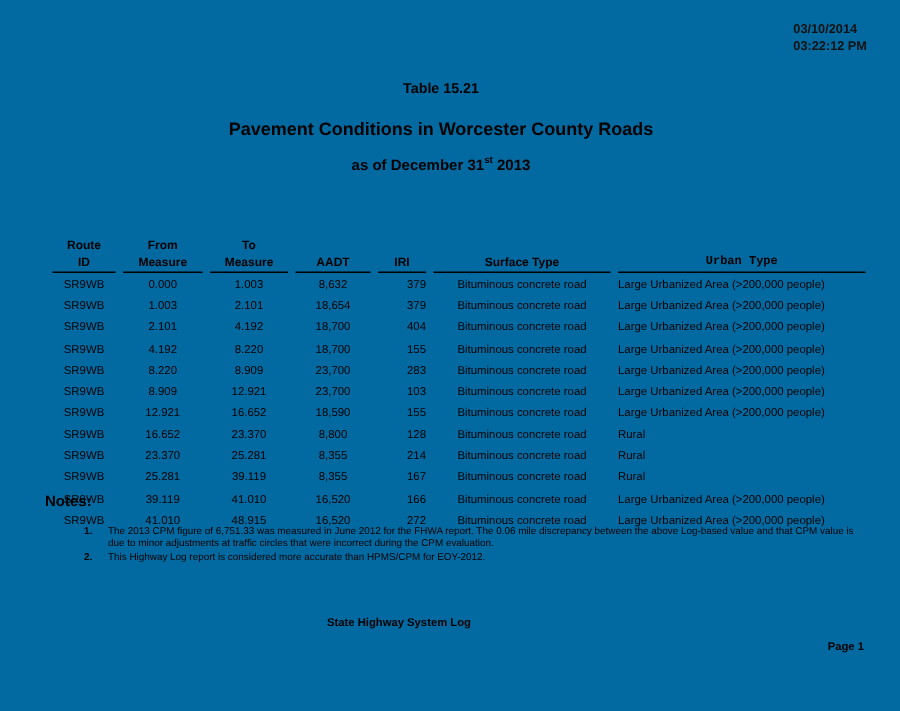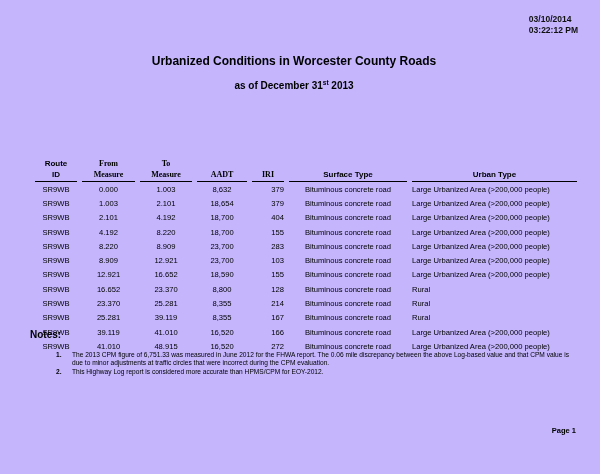--- a/index.html
+++ b/index.html
@@ -1,19 +1,19 @@
 <!DOCTYPE html>
 <html><head>
 <meta charset="utf-8">
 <style>
   html,body{margin:0;padding:0;background:#e9e9e9;}
   .page{
     position:relative;
     width:600px;height:474px;
-    background:#c4b5fd;
+    background:#0369a1;
     font-family:"Liberation Sans", sans-serif;
     color:#000;
     overflow:hidden;
   }
   
   .datetime{
     position:absolute;top:14px;right:22px;
     text-align:left;
     font-size:8.5px;font-weight:700;line-height:11px;
     color:#111;
@@ -38,25 +38,25 @@
   table.data td{
     font-size:7.6px;font-weight:400;
     height:14.3px;padding:0;white-space:nowrap;overflow:hidden;
     vertical-align:middle;
   }
   
   .c0{width:42px;} .c1{width:53px;} .c2{width:52px;} .c3{width:50px;}
   .c4{width:32px;} .c5{width:118px;} .c6{width:165px;}
   
   th.c0,td.c0{text-align:center;}
-  th.c1,th.c2,th.c3,th.c4{font-family:Liberation Serif, serif;}
+  th.c1,th.c2,th.c3,th.c4{}
   td.c1,td.c2,td.c3{text-align:center;padding-right:12px;}
   td.c4{text-align:right;padding-right:8px;}
   th.c5,td.c5{text-align:center;}
-  th.c6{text-align:center;white-space:pre;}
+  th.c6{text-align:center;white-space:pre;font-family:Liberation Mono, monospace;}
   td.c6{text-align:left;padding-left:2px;}
   
   .notes-label{
     position:absolute;top:329px;left:30px;
     font-size:10px;font-weight:700;
   }
   .notes-list{position:absolute;top:351px;left:56px;width:524px;}
   .note-item{display:flex;margin-bottom:1px;}
   .note-num{flex:0 0 16px;font-size:6.6px;font-weight:700;line-height:8px;}
   .note-text{flex:1;font-size:6.6px;line-height:8px;}
@@ -74,21 +74,22 @@
 <body>
 
 <div class="page">
 
   <div class="datetime">
     <div>03/10/2014</div>
     <div>03:22:12 PM</div>
   </div>
 
   <div class="titles">
-    <div class="main-title">Urbanized Conditions in Worcester County Roads</div>
+    <div class="table-number">Table 15.21</div>
+    <div class="main-title">Pavement Conditions in Worcester County Roads</div>
     <div class="as-of"><span>as of December 31</span><sup>st</sup><span> 2013</span></div>
   </div>
 
   <div class="tbl-wrap">
     <table class="data">
       <colgroup>
         <col class="c0">
           <col class="c1">
           <col class="c2">
           <col class="c3">
@@ -242,15 +243,16 @@
       <div class="note-item">
         <div class="note-num">1.</div>
         <div class="note-text">The 2013 CPM figure of 6,751.33 was measured in June 2012 for the FHWA report. The 0.06 mile discrepancy between the above Log-based value and that CPM value is due to minor adjustments at traffic circles that were incorrect during the CPM evaluation.</div>
       </div>
       <div class="note-item">
         <div class="note-num">2.</div>
         <div class="note-text">This Highway Log report is considered more accurate than HPMS/CPM for EOY-2012.</div>
       </div>
     </div>
 
+  <div class="footer-center">State Highway System Log</div>
   <div class="footer-page">Page 1</div>
 
 </div>
 
 </body></html>

